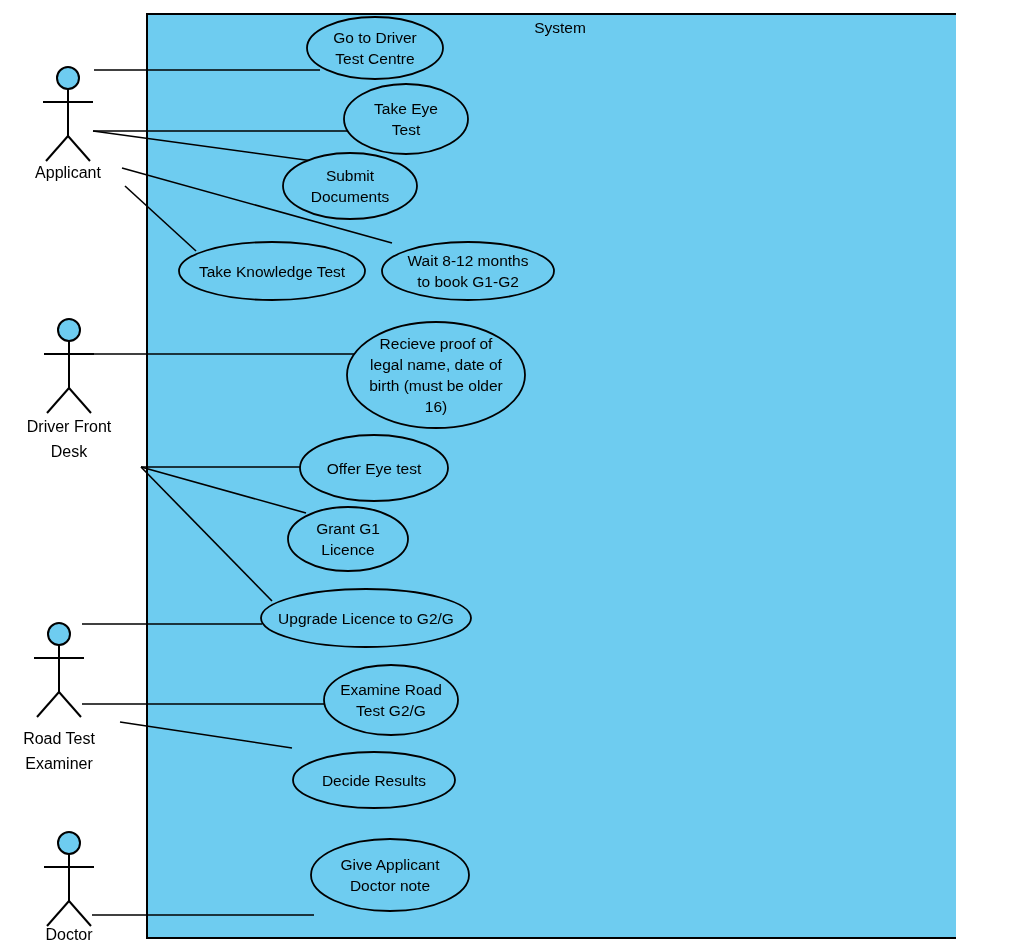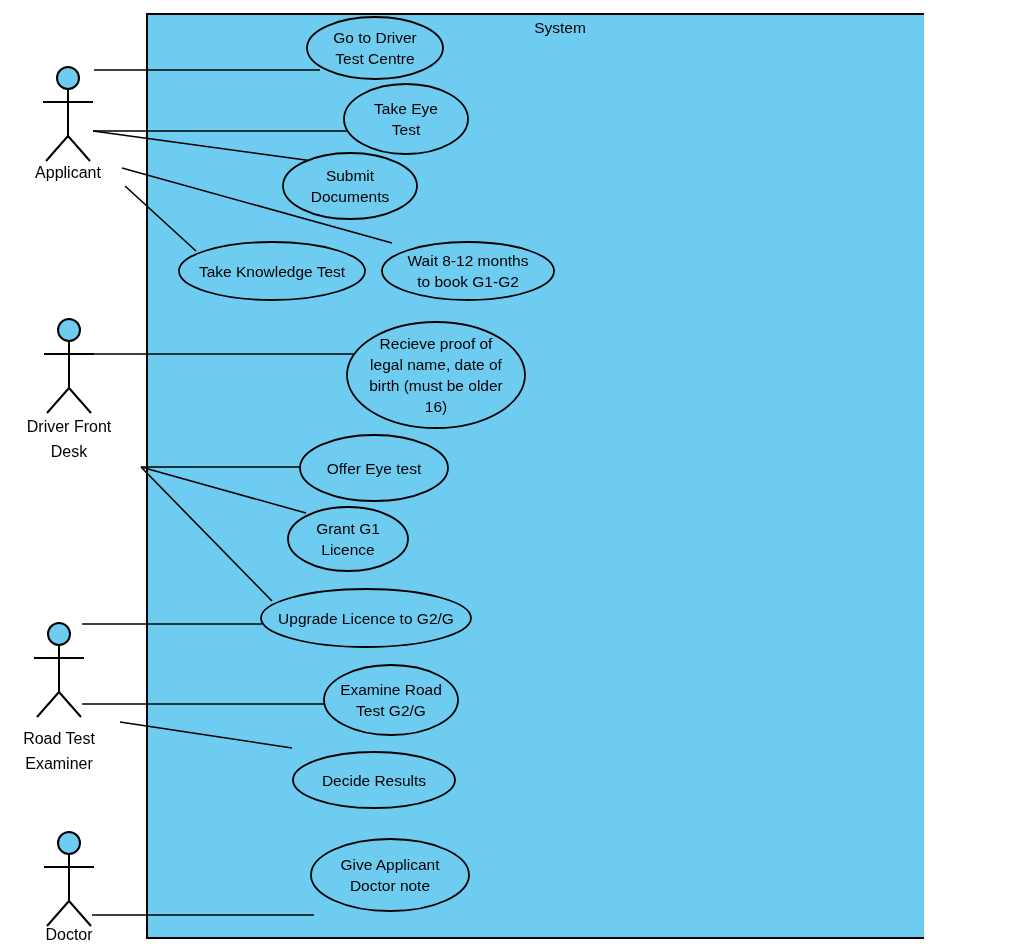--- a/index.html
+++ b/index.html
@@ -10,20 +10,21 @@
   }
   body {
     font-family: "Liberation Sans", sans-serif;
   }
   #canvas-wrap {
     position: relative;
     width: 924px;
     height: 946px;
     background: #ffffff;
     overflow: hidden;
+    padding-left: 32px;
   }
   svg#diagram {
     position: absolute;
     top: 0;
     left: 0;
     width: 1024px;
     height: 946px;
     display: block;
   }
   .sys-box {

